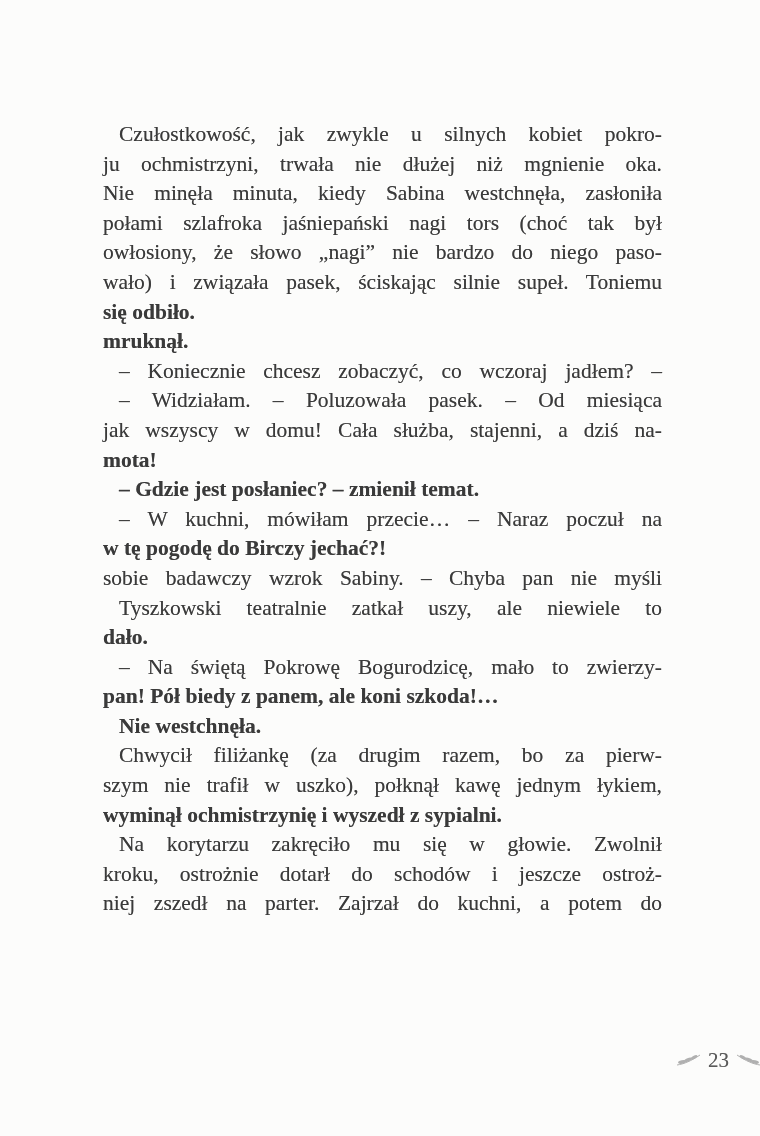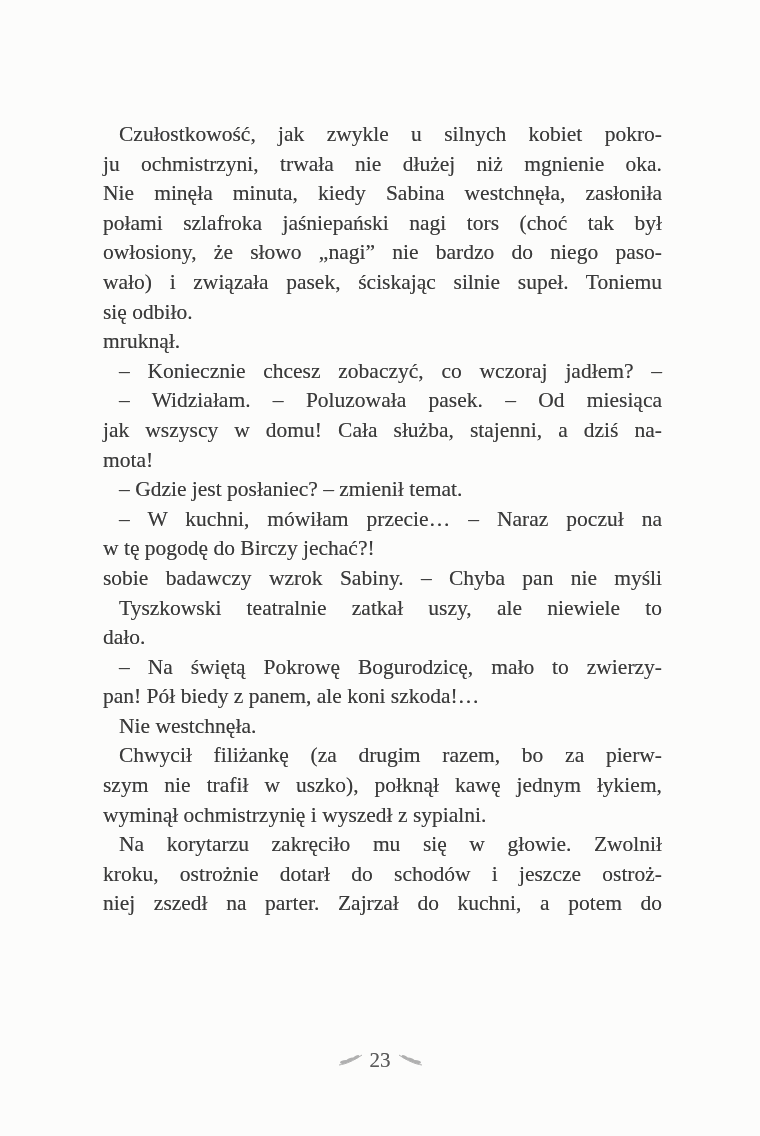--- a/index.html
+++ b/index.html
@@ -32,31 +32,32 @@
   }
   .line {
     text-align: justify;
     text-align-last: justify;
     text-justify: inter-word;
     height: 29.6px;
     white-space: nowrap;
   }
   .line.lastline {
     text-align-last: left;
+    font-weight: bold;
   }
   .line.indent {
     padding-left: 16px;
   }
   .folio {
     position: absolute;
     left: 0; top: 1048px;
     width: 760px;
     display: flex;
     align-items: center;
-    justify-content: center;
+    justify-content: flex-end;
     gap: 7px;
   }
   .page-num {
     color: var(--folio);
     font-size: 21px;
     line-height: 24px;
     text-shadow: 0 0 0.5px rgba(90,90,90,0.5);
   }
   .orn {
     display: inline-flex;

